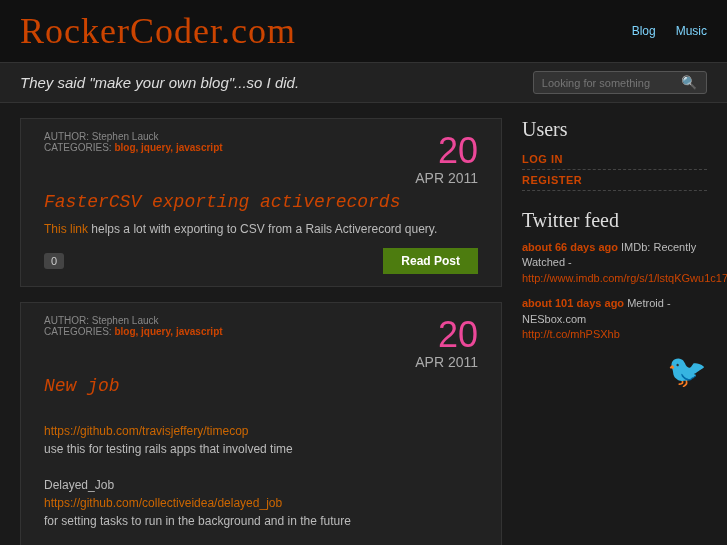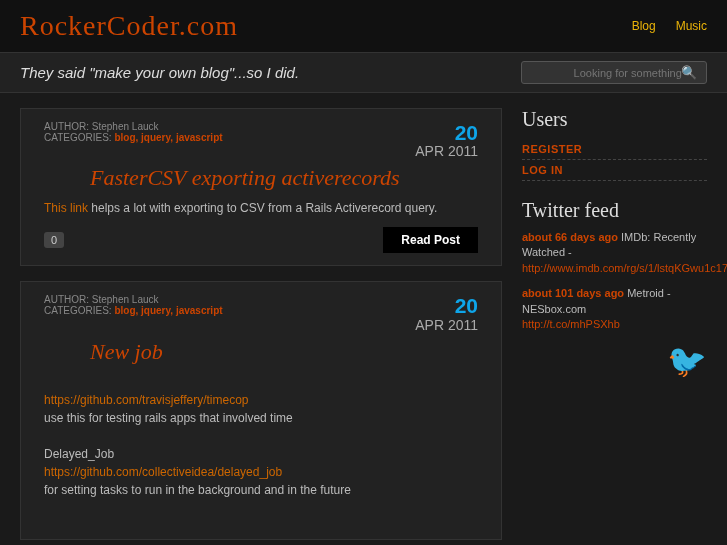--- a/index.html
+++ b/index.html
@@ -16,30 +16,30 @@
     .header {
       background: #111;
       padding: 10px 20px;
       display: flex;
       align-items: center;
       justify-content: space-between;
       border-bottom: 1px solid #333;
     }
     .site-title {
       font-family: Georgia, serif;
-      font-size: 28px;
+      font-size: 36px;
       color: #cc4400;
       letter-spacing: 1px;
     }
     .nav-links {
       display: flex;
       gap: 20px;
     }
     .nav-links a {
-      color: #eab308;
+      color: #7dd3fc;
       text-decoration: none;
       font-size: 12px;
     }
 
     
     .tagline-bar {
       background: #222;
       padding: 8px 20px;
       display: flex;
       align-items: center;
@@ -58,22 +58,21 @@
       border: 1px solid #555;
       border-radius: 3px;
       padding: 3px 8px;
     }
     .search-input {
       background: transparent;
       border: none;
       outline: none;
       color: #aaa;
       font-size: 11px;
-      width: 152px;
-      text-align: right;
+      width: 140px;
     }
     .search-icon {
       color: #aaa;
       font-size: 13px;
       cursor: pointer;
     }
 
     
     .main-layout {
       display: flex;
@@ -106,36 +105,35 @@
     }
     .post-author-info .categories {
       color: #cc4400;
       font-weight: bold;
     }
     .post-date {
       text-align: right;
       line-height: 1.1;
     }
     .post-date .day {
-      font-size: 21px;
-      color: #0ea5e9;
-      font-weight: bold;
+      font-size: 36px;
+      color: #ec4899;
+      font-weight: normal;
     }
     .post-date .month-year {
       font-size: 14px;
       color: #aaa;
       display: block;
     }
     .post-title {
-      font-family: Liberation Serif, serif;
-      font-size: 22px;
+      font-family: Liberation Mono, monospace;
+      font-size: 18px;
       color: #cc4400;
       margin-bottom: 8px;
       font-style: italic;
-      margin-left: 46px;
     }
     .post-content {
       color: #bbb;
       font-size: 12px;
       line-height: 1.5;
       margin-bottom: 10px;
     }
     .post-content a {
       color: #cc6600;
       text-decoration: none;
@@ -147,21 +145,21 @@
       margin-top: 8px;
     }
     .comment-count {
       background: #444;
       color: #ccc;
       border-radius: 3px;
       padding: 2px 7px;
       font-size: 11px;
     }
     .read-post-btn {
-      background: #000000;
+      background: #4d7c0f;
       color: #fff;
       border: none;
       padding: 6px 18px;
       font-size: 12px;
       cursor: pointer;
       font-weight: bold;
     }
 
     
     .sidebar {
@@ -285,22 +283,22 @@
         
       </div>
 
     </div>
 
   </div>
 
   <div class="sidebar">
     <div class="sidebar-section">
       <div class="sidebar-title">Users</div>
+      <a href="#" class="sidebar-link">LOG IN</a>
       <a href="#" class="sidebar-link">REGISTER</a>
-      <a href="#" class="sidebar-link">LOG IN</a>
     </div>
 
     <div class="twitter-section">
       <div class="twitter-title">Twitter feed</div>
       <div class="tweet">
         <span class="tweet-time">about 66 days ago</span>
         <span>IMDb: Recently Watched -</span>
         <br>
         <a href="#">http://www.imdb.com/rg/s/1/lstqKGwu1c17A/</a>
       </div>

